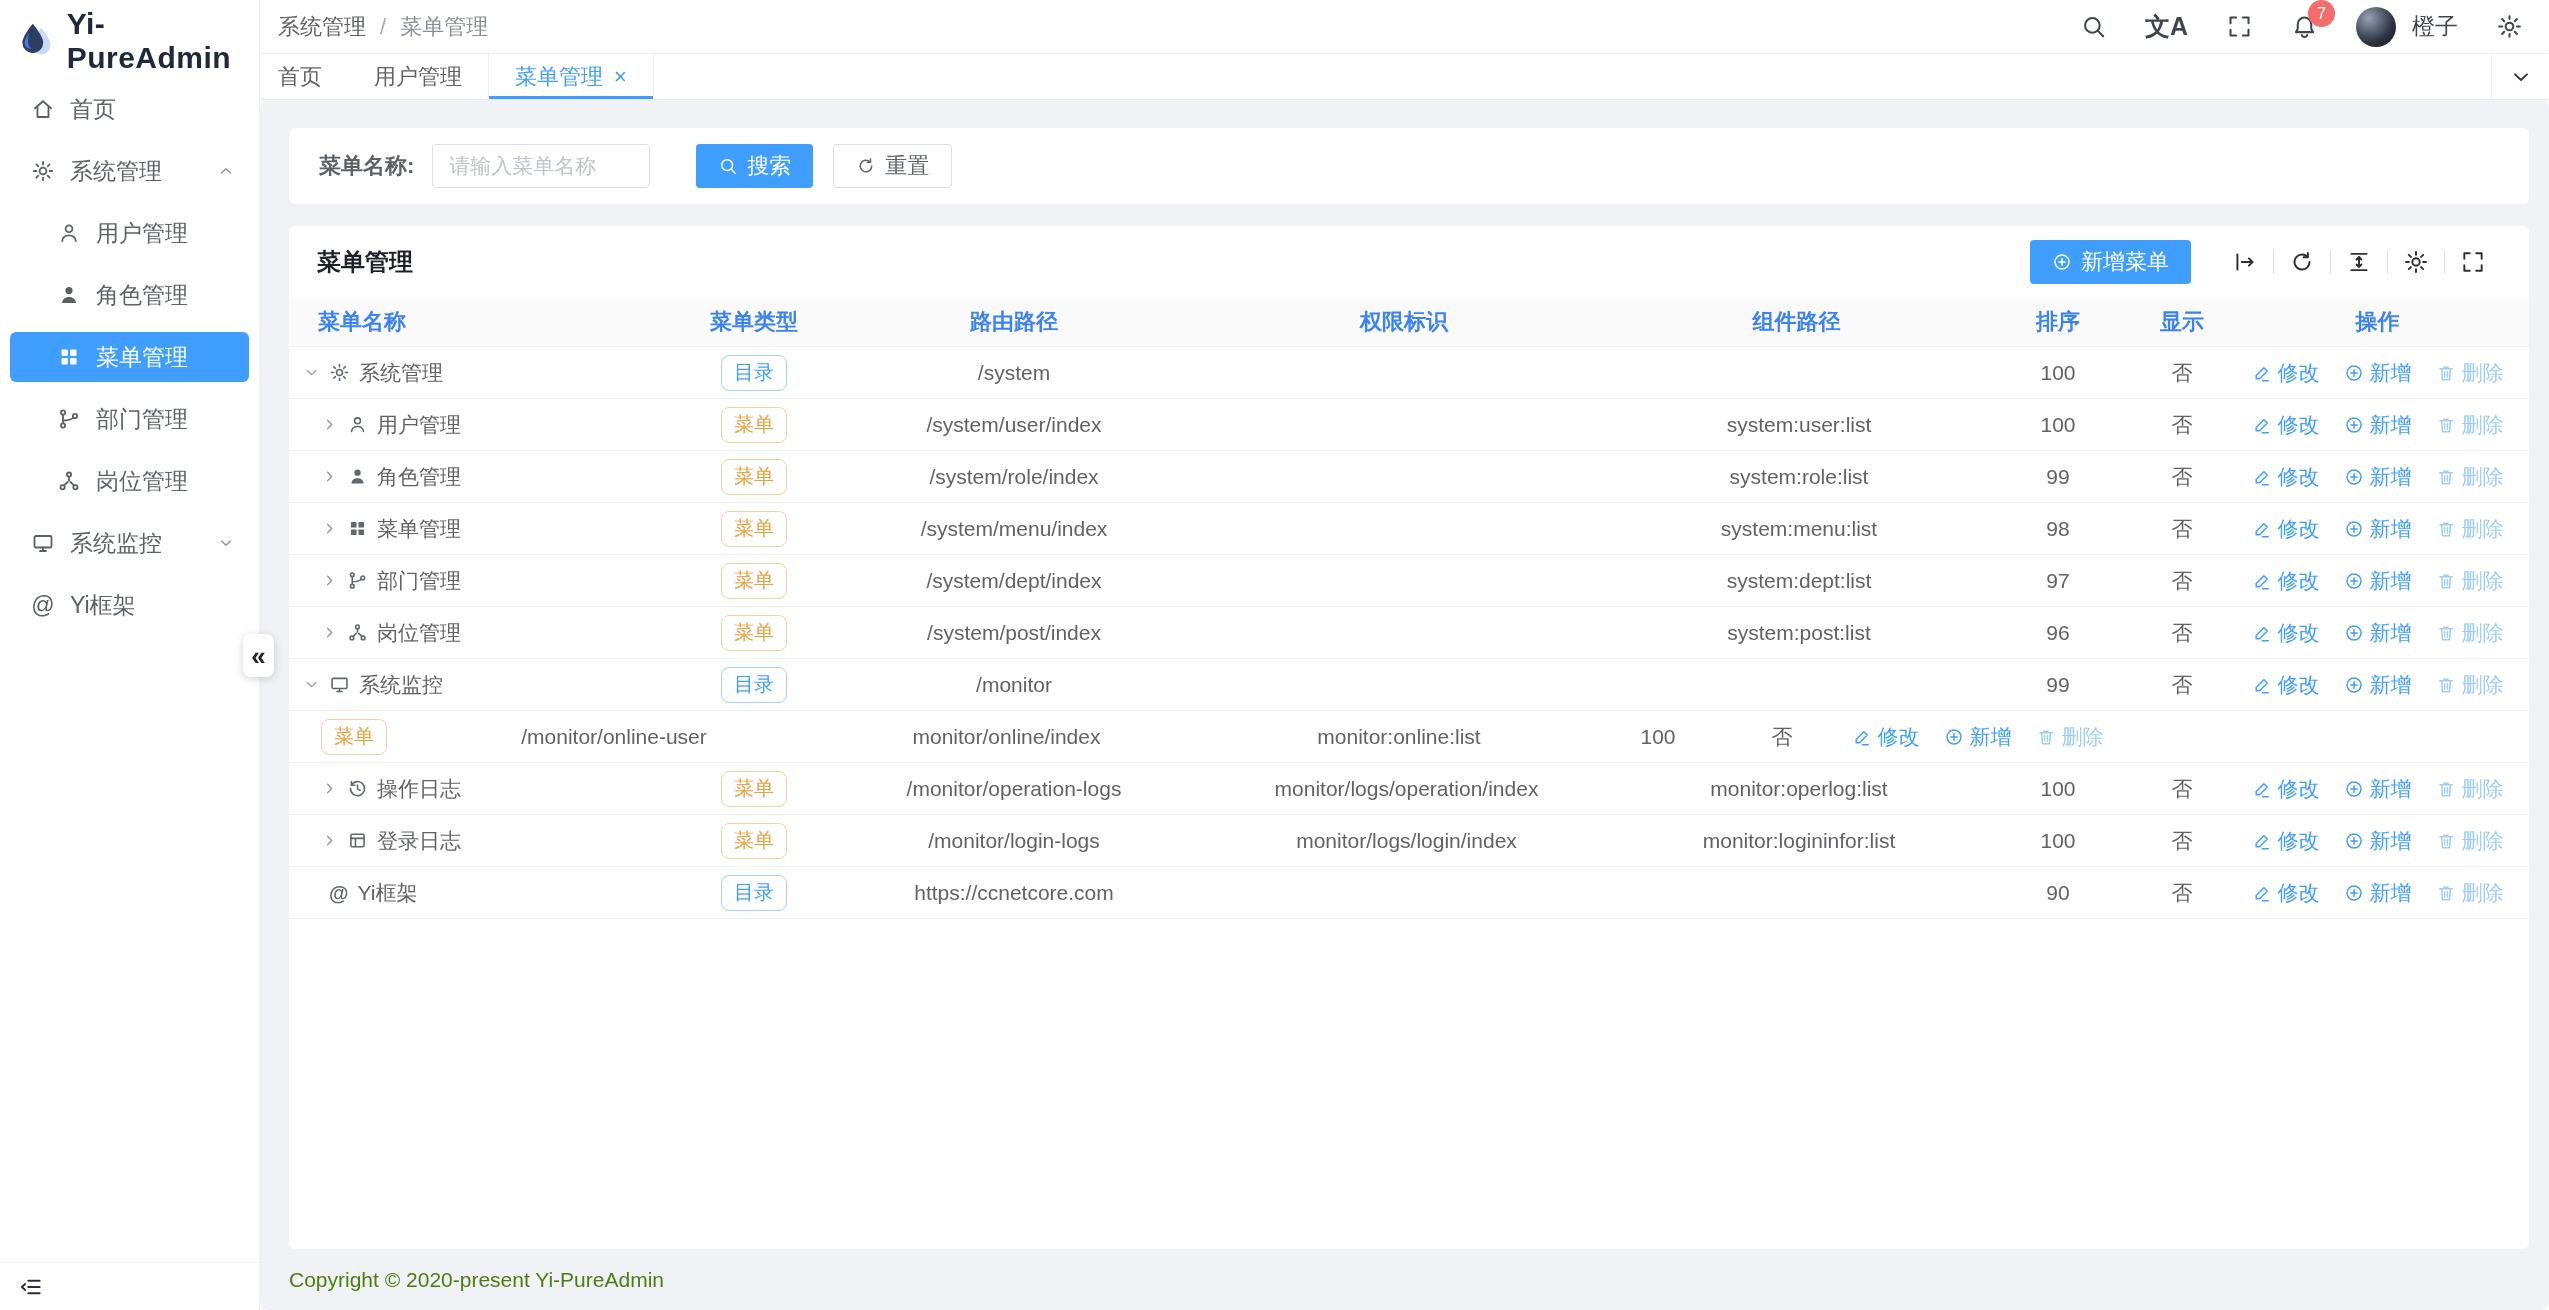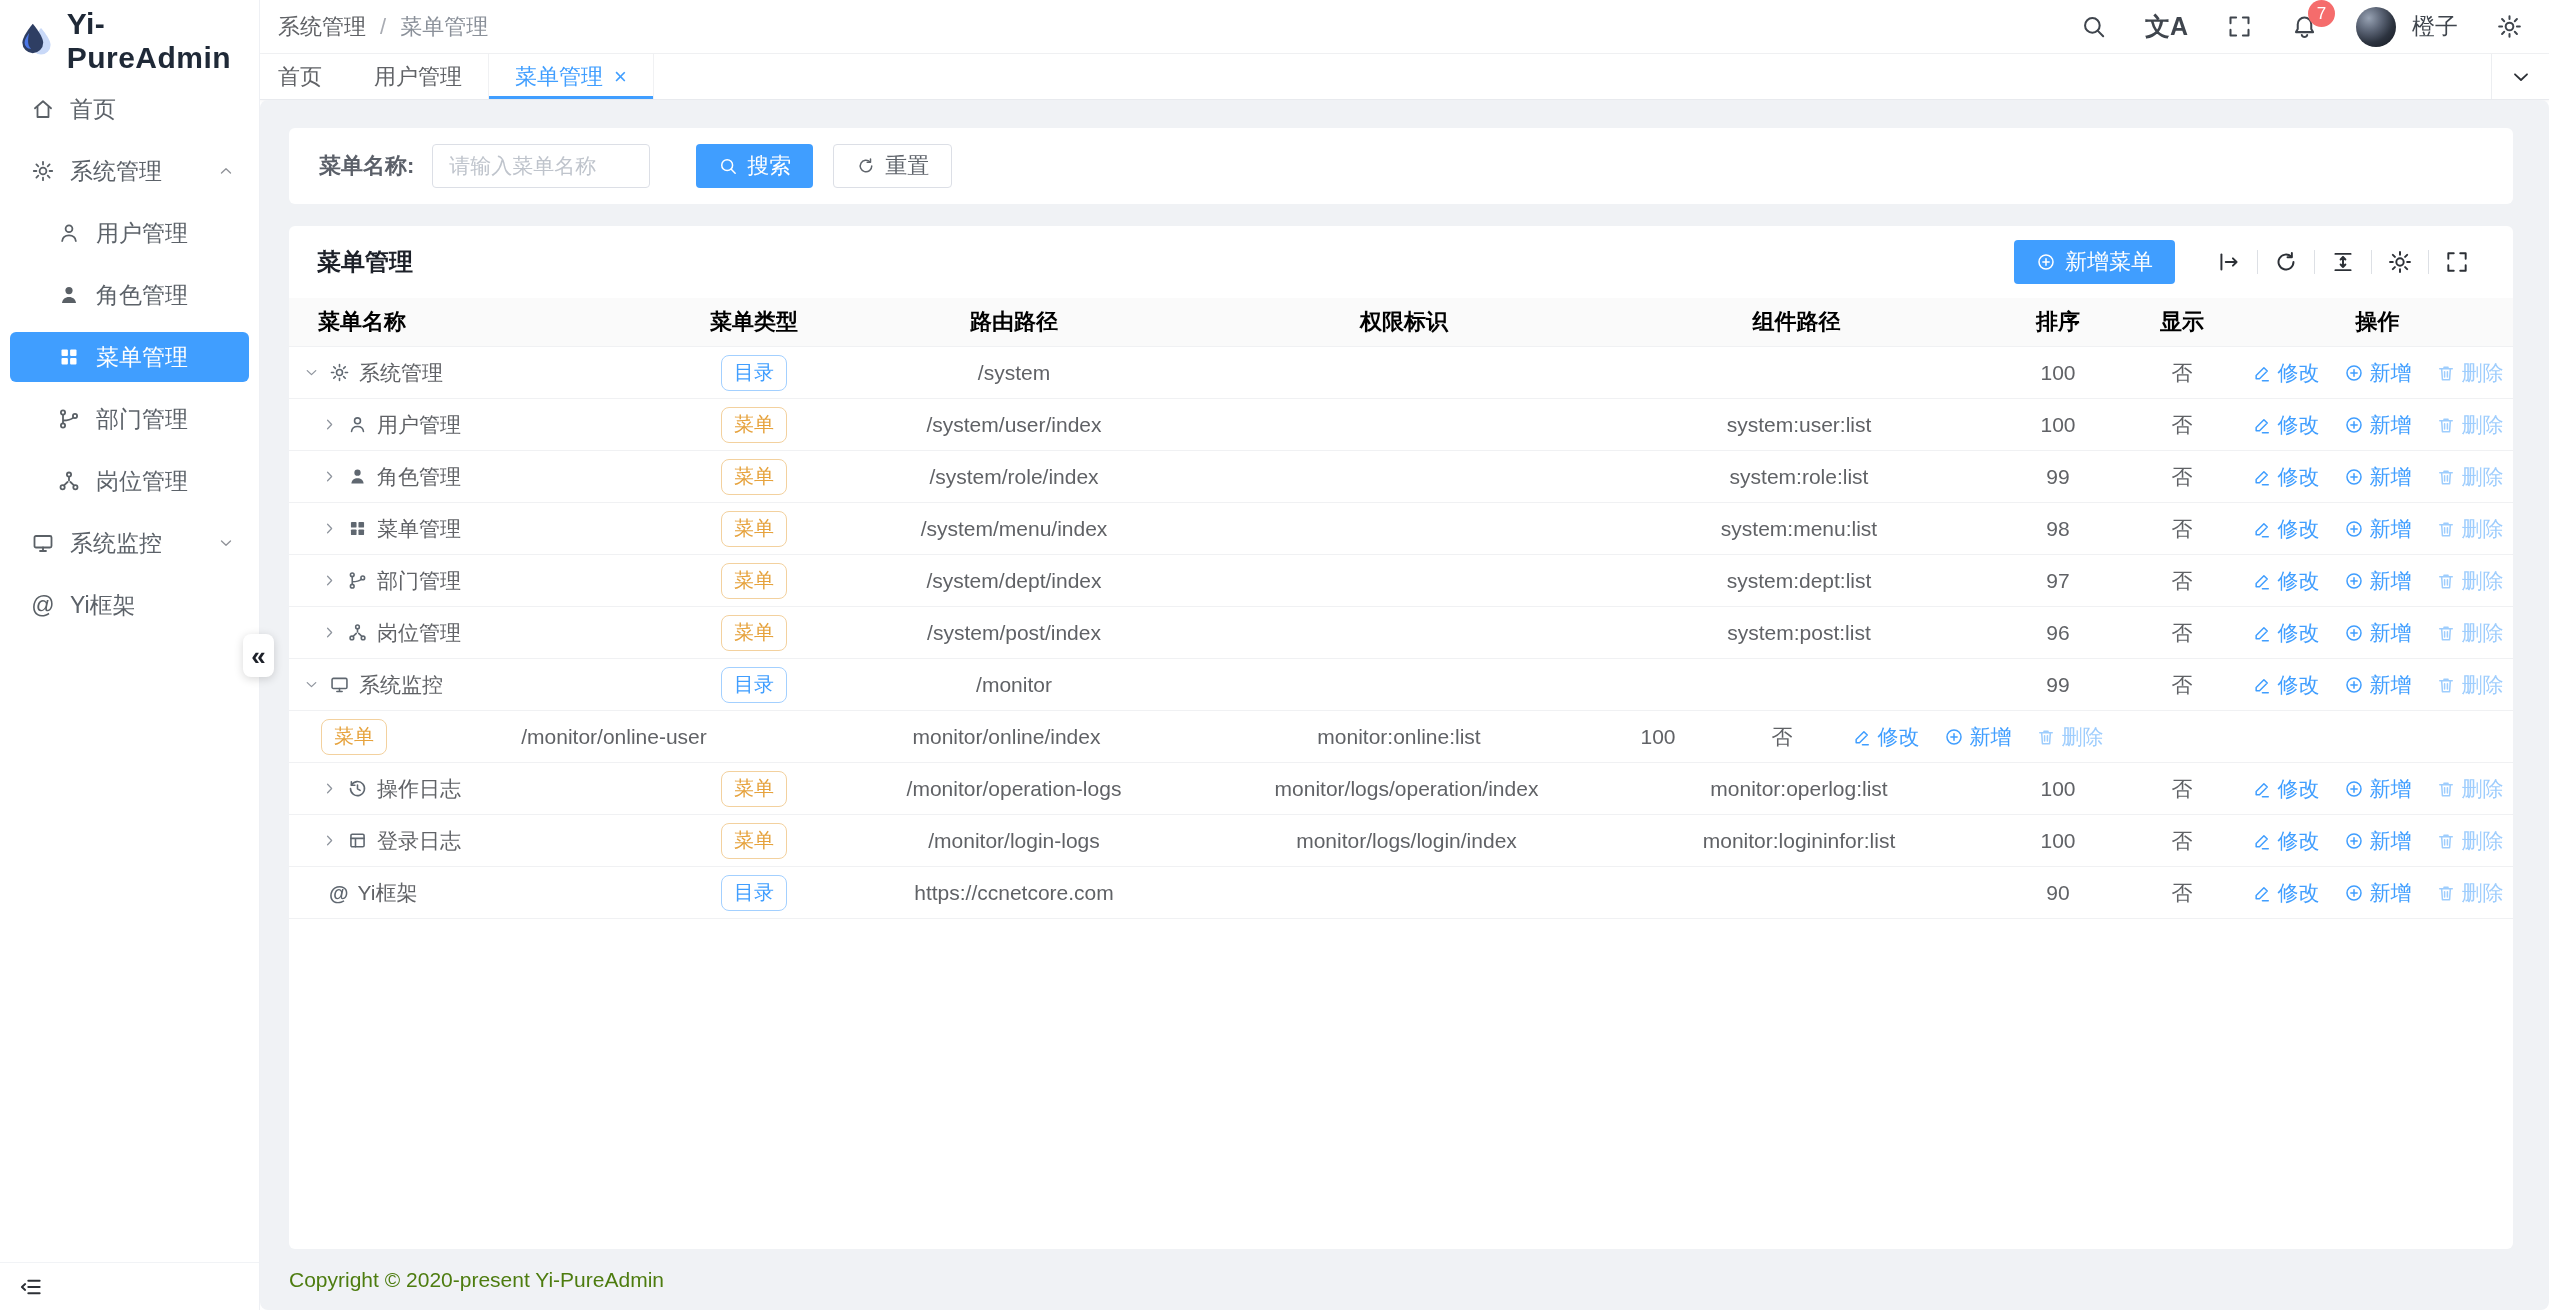--- a/index.html
+++ b/index.html
@@ -55,21 +55,21 @@
   .tabs{display:flex;align-items:stretch;}
   .tab{display:flex;align-items:center;gap:11px;padding:0 26px;font-size:22px;color:#606266;cursor:pointer;position:relative;}
   .tab:first-child{padding-left:0;}
   .tab.active{color:var(--primary);border-left:1px solid #f0f1f3;border-right:1px solid #f0f1f3;}
   .tab.active::after{content:'';position:absolute;left:0;right:0;bottom:0;height:3px;background:var(--primary);}
   .tab-close{font-size:22px;line-height:1;}
   .tab-arrow{margin-left:auto;width:58px;border-left:1px solid #eceef1;display:flex;align-items:center;justify-content:center;color:#2c3036;cursor:pointer;}
   .tab-arrow .ic{width:24px;height:24px;}
 
   
-  .content{flex:1;background:#f0f2f5;padding:28px 36px 0 29px;display:flex;flex-direction:column;overflow:hidden;border-radius:8px;}
+  .content{flex:1;background:#f0f2f5;padding:28px 20px 0 29px;display:flex;flex-direction:column;overflow:hidden;border-radius:8px;}
   .search-card{background:#fff;border-radius:6px;height:76px;flex:0 0 76px;display:flex;align-items:center;padding:0 30px;margin-bottom:22px;}
   .search-label{font-size:22px;font-weight:bold;color:#5b6069;margin-right:18px;}
   .search-input{width:218px;height:44px;border:1px solid #dcdfe6;border-radius:4px;padding:0 16px;font-size:21px;color:#606266;outline:none;}
   .search-input::placeholder{color:#bfc4cc;}
   .btn{height:44px;border-radius:4px;font-size:22px;display:inline-flex;align-items:center;gap:9px;padding:0 22px;cursor:pointer;border:none;font-family:inherit;}
   .btn .ic{width:20px;height:20px;}
   .btn-primary{background:var(--primary);color:#fff;}
   .btn-search{margin-left:46px;}
   .btn-plain{background:#fff;border:1px solid #dcdfe6;color:#5f646b;margin-left:20px;}
 
@@ -77,21 +77,21 @@
   .card-head{height:72px;flex:0 0 72px;display:flex;align-items:center;padding:0 28px;}
   .card-title{font-size:24px;font-weight:bold;color:#1d2129;}
   .card-tools{margin-left:auto;display:flex;align-items:center;}
   .tool-icons{display:flex;align-items:center;margin-left:26px;}
   .tool-btn{color:#2c3036;margin:0 15px;cursor:pointer;display:inline-flex;}
   .tool-btn .ic{width:26px;height:26px;}
   .tool-sep{width:1px;height:24px;background:#dde0e5;}
 
   
   .t-row{display:flex;align-items:center;border-bottom:1px solid #f0f1f3;height:52px;font-size:21px;color:#606266;}
-  .t-head{background:#fafafa;height:49px;font-size:22px;font-weight:bold;color:#000000;}
+  .t-head{background:#fafafa;height:49px;font-size:22px;font-weight:bold;color:#3b82f6;}
   .cell{display:flex;align-items:center;justify-content:center;height:100%;overflow:hidden;}
   .c0{flex:0 0 400px;justify-content:flex-start;padding-left:14px;}
   .th.c0{padding-left:29px;}
   .c1{flex:0 0 130px;}
   .c2{flex:0 0 390px;}
   .c3{flex:0 0 395px;}
   .c4{flex:0 0 390px;}
   .c5{flex:0 0 128px;}
   .c6{flex:0 0 120px;}
   .c7{flex:0 0 271px;gap:24px;}

